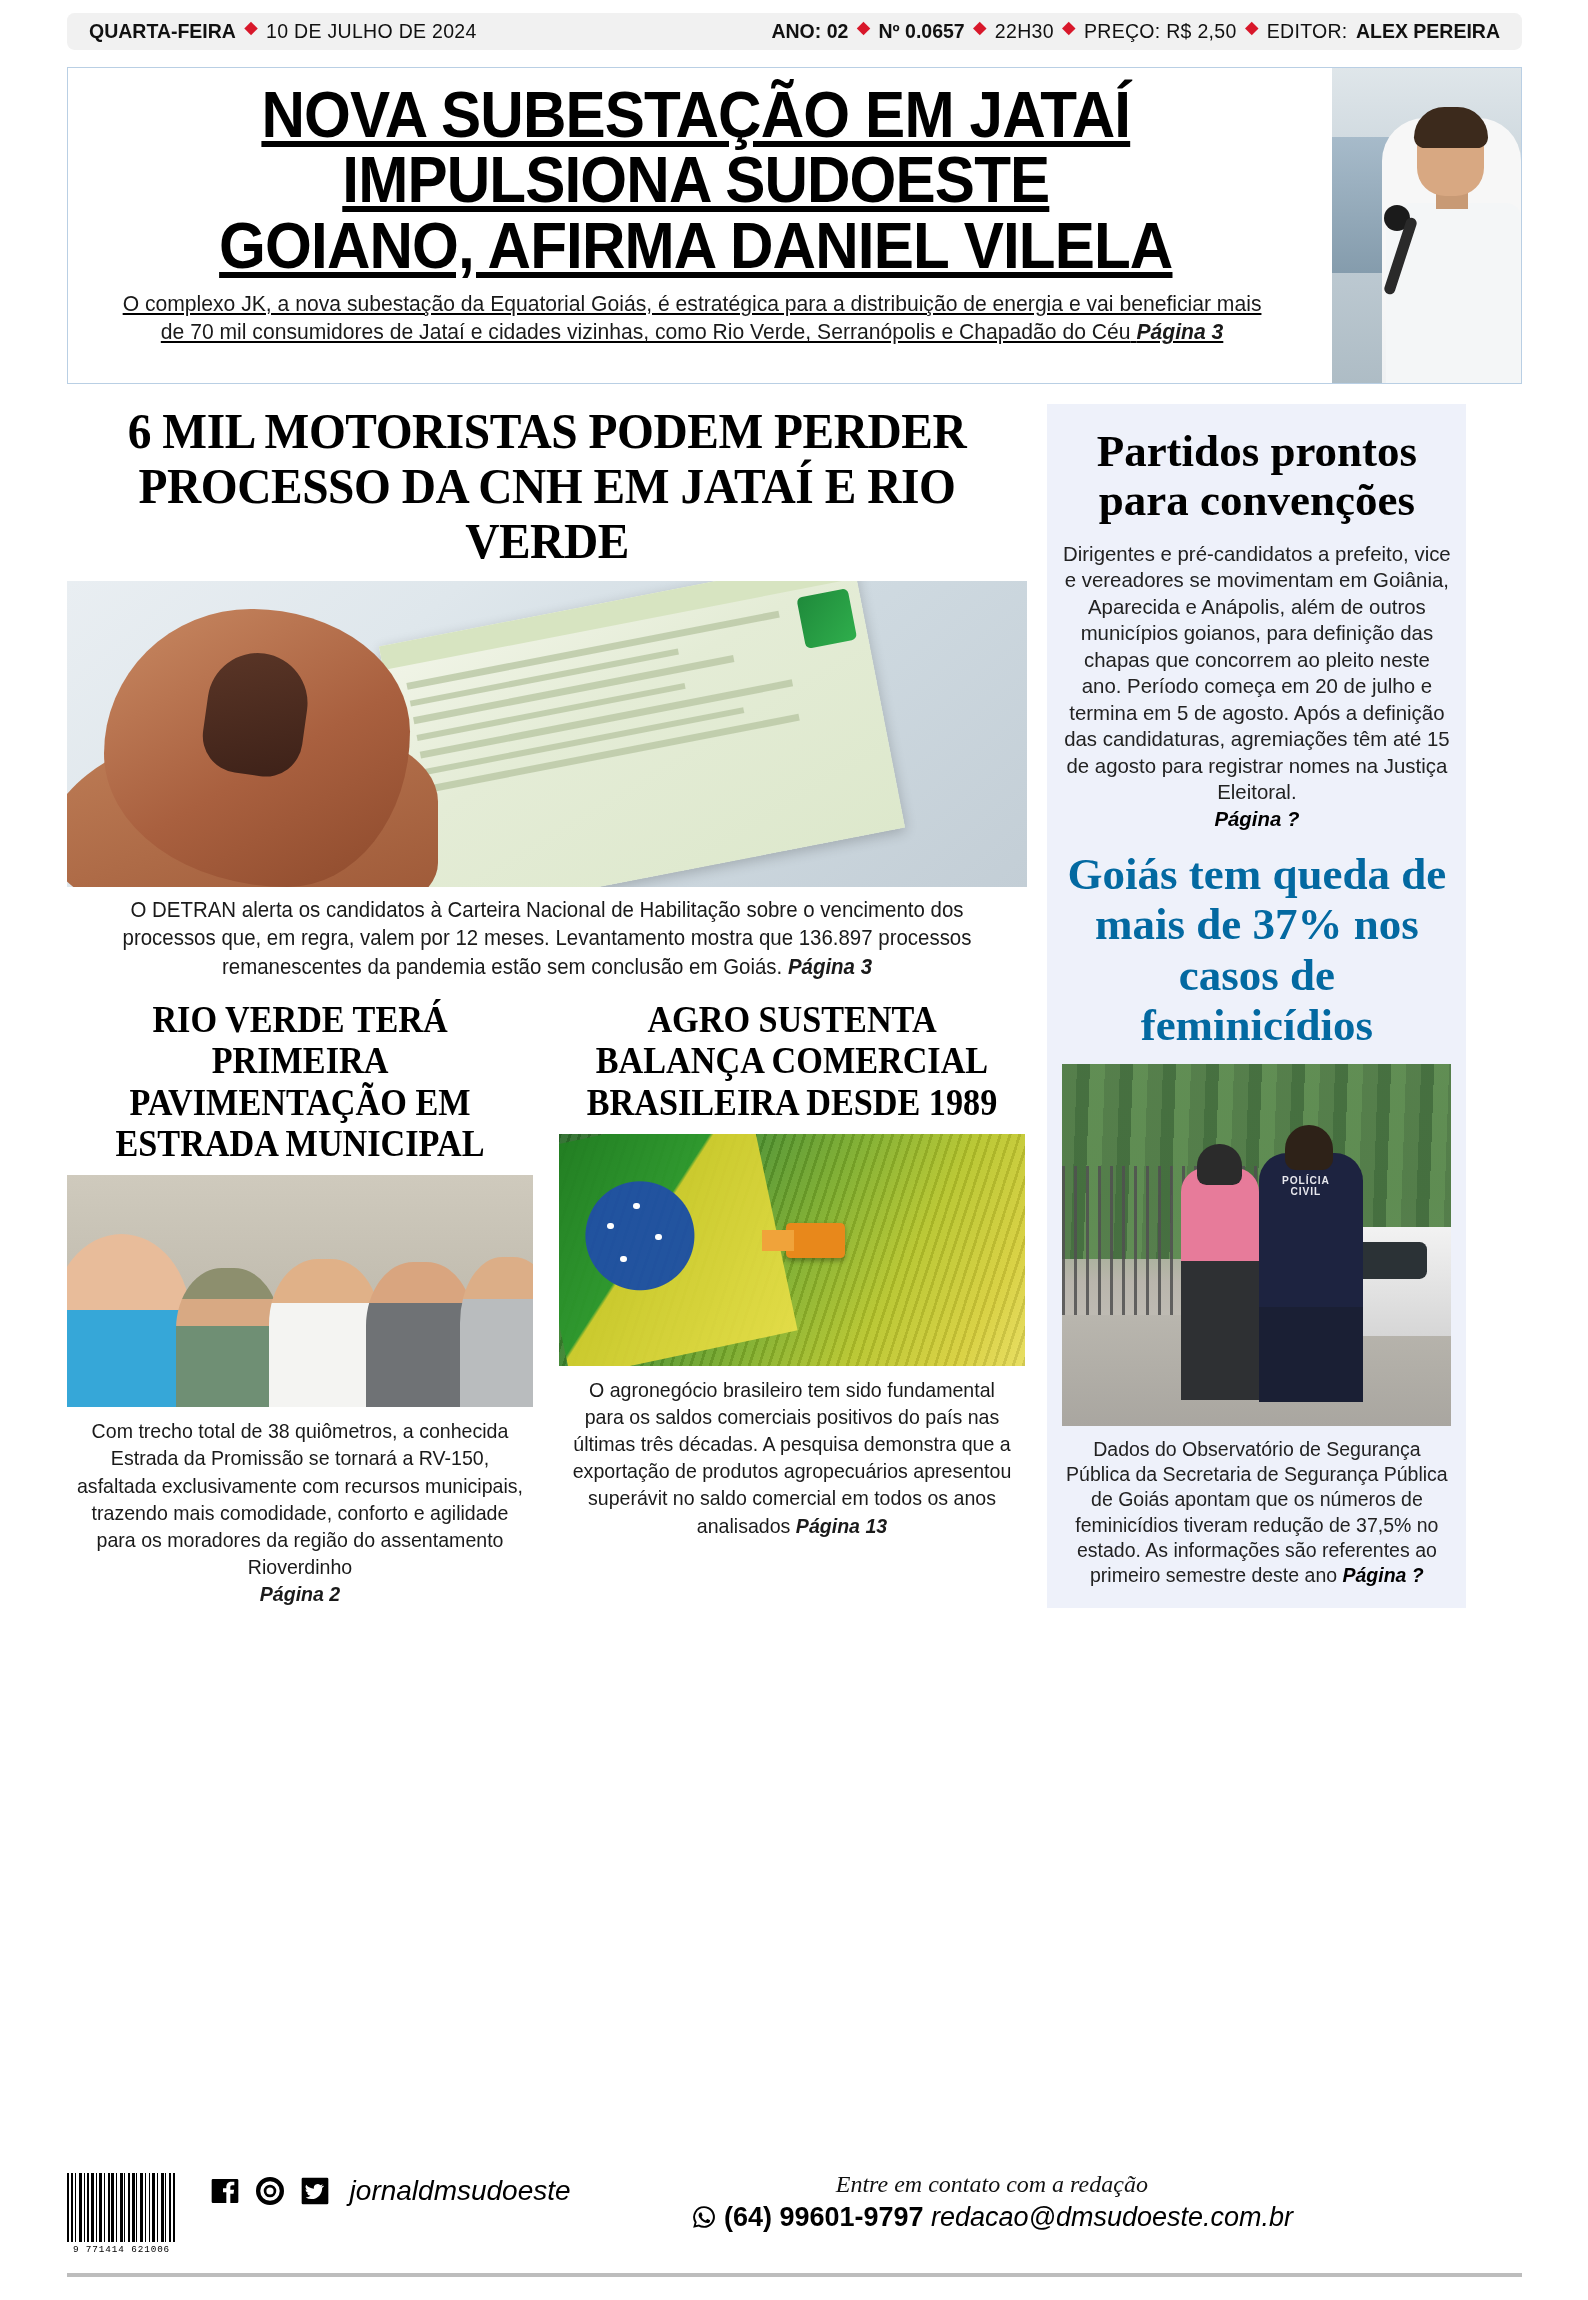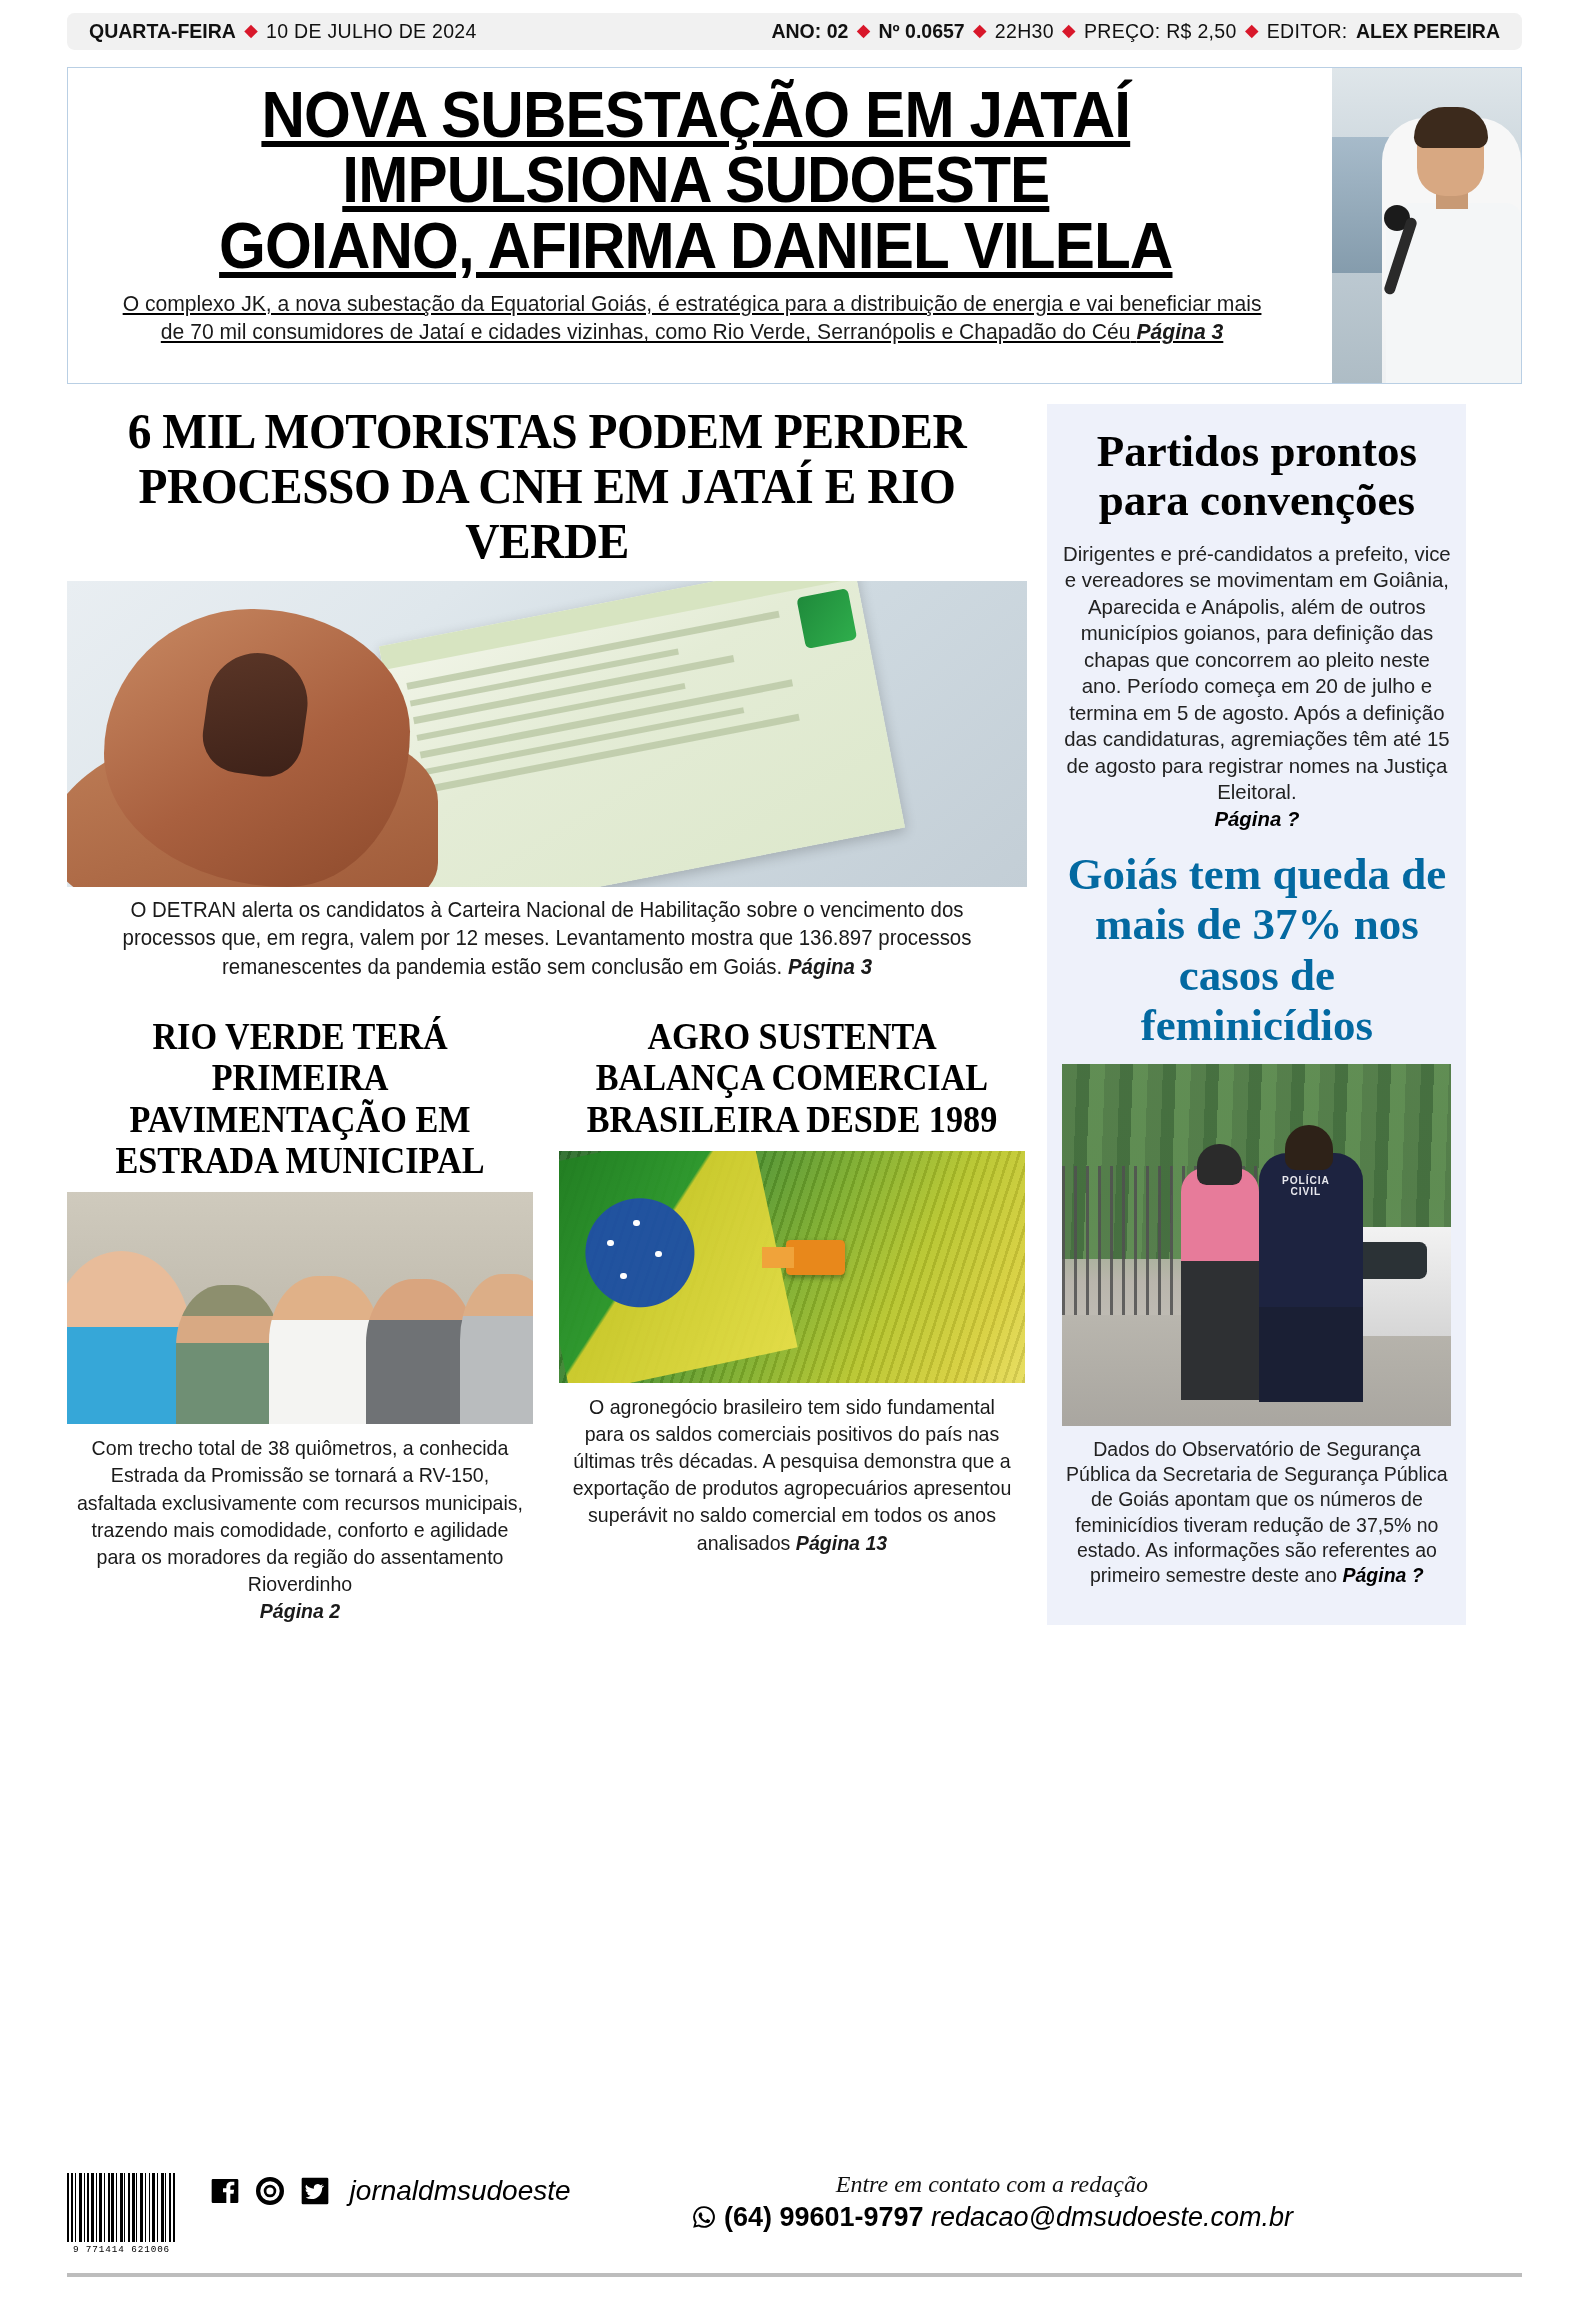--- a/index.html
+++ b/index.html
@@ -52,21 +52,20 @@
     justify-content: space-between;
     padding: 0 22px;
     box-sizing: border-box;
     font-family: "Liberation Sans Narrow", "Liberation Sans", sans-serif;
     font-size: 19.5px;
     color: #111;
     white-space: nowrap;
   }
   .datebar-left, .datebar-right {
     display: flex;
-    align-items: center;
     gap: 8.3px;
   }
   .b { font-weight: bold; }
   .dia {
     color: #d8172a;
     font-size: 17.6px;
     line-height: 1;
     position: relative;
     top: -0.9px;
   }
@@ -218,21 +217,21 @@
     font-size: 21.3px;
     line-height: 1.32;
     text-align: center;
     color: #1a1a1a;
     transform: scaleX(0.96);
     transform-origin: center top;
   }
   .cnh-cap i { font-weight: bold; font-style: italic; }
 
   
-  .subcols { display:flex; gap: 26px; margin-top: 35px; }
+  .subcols { display:flex; gap: 26px; margin-top: 18px; }
   .subcol { width: 466px; flex: 0 0 466px; }
   .sub-head {
     font-family: "Liberation Serif", serif;
     font-weight: bold;
     font-size: 38px;
     line-height: 1.09;
     text-align: center;
     color:#000;
     transform: scaleX(0.9);
     transform-origin: center top;

